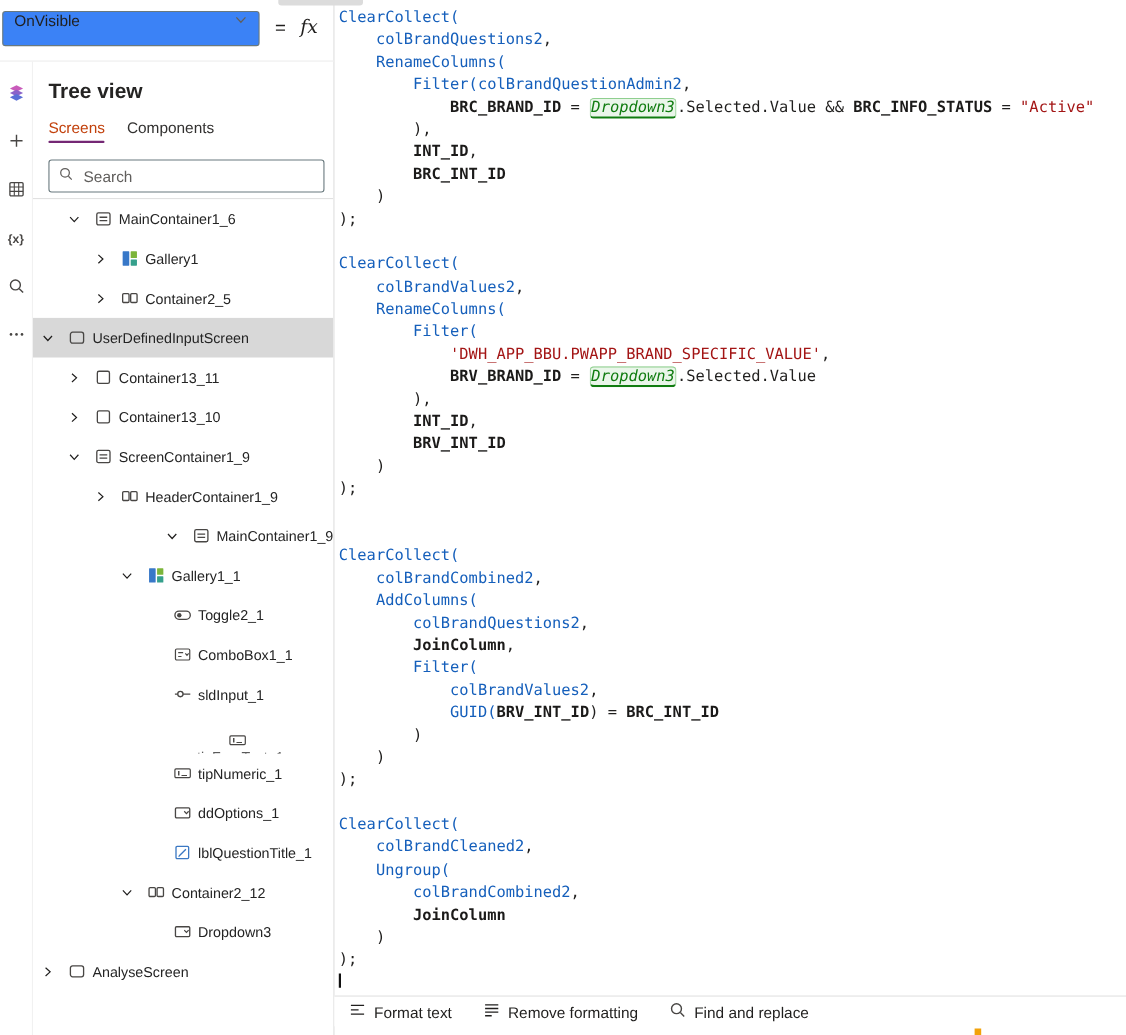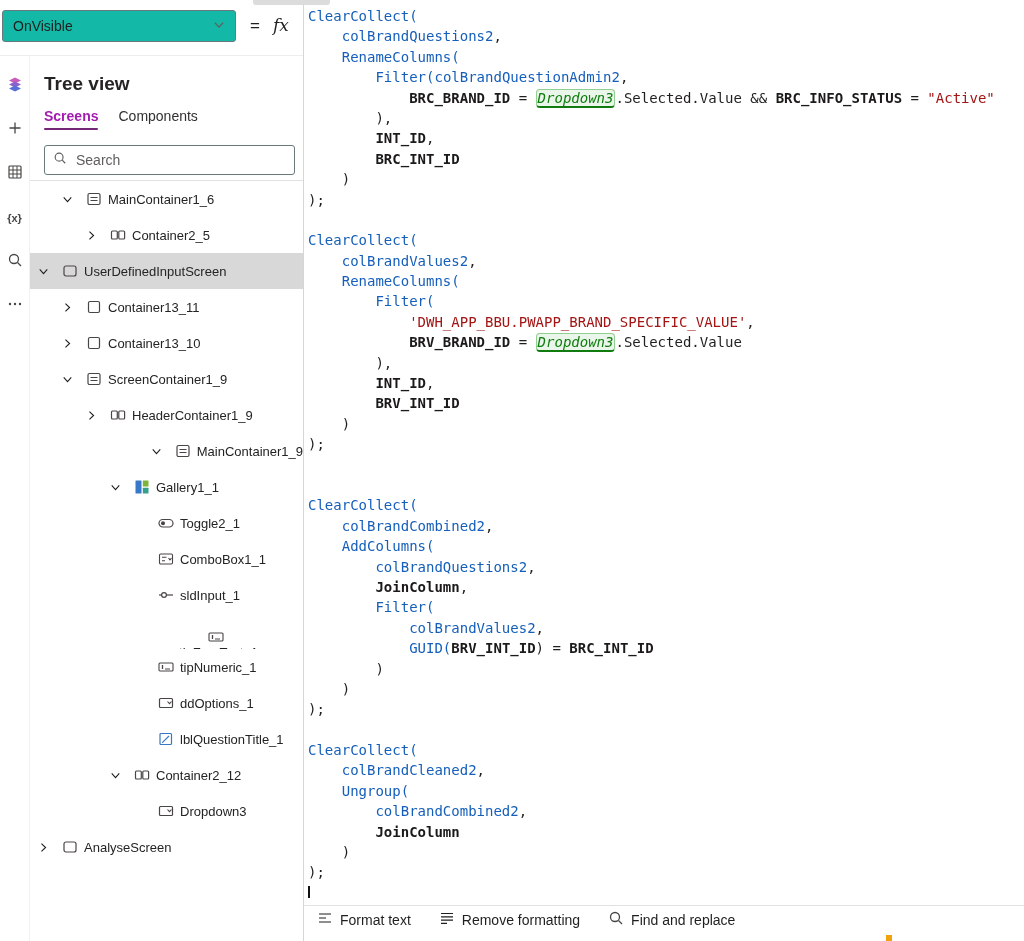--- a/index.html
+++ b/index.html
@@ -3,38 +3,38 @@
 <meta charset="utf-8">
 <style>
   html,body{margin:0;padding:0;}
   body{
     width:1024px;height:941px;position:relative;overflow:hidden;
     background:#ffffff;font-family:"Liberation Sans",sans-serif;color:#201f1e;
   }
   
   .topbar{position:absolute;left:0;top:0;width:303px;height:55px;background:#fff;border-bottom:1px solid #ededed;z-index:4;}
   .prop-dd{position:absolute;left:2px;top:10px;width:234px;height:32px;border:1px solid #69797e;border-radius:3px;
-    display:flex;align-items:center;justify-content:space-between;padding:0 10px;box-sizing:border-box;
-    font-size:14px;background:#14b8a6;cursor:pointer;}
+    display:flex;align-items:flex-start;justify-content:space-between;padding:0 10px;box-sizing:border-box;
+    font-size:14px;background:#3b82f6;cursor:pointer;}
   .eq{position:absolute;left:250px;top:16px;font-size:17px;color:#201f1e;}
   .fx{position:absolute;left:273px;top:15px;font-size:17px;font-style:italic;font-family:"DejaVu Serif",serif;color:#201f1e;}
   .remnant{position:absolute;left:253px;top:0;width:77px;height:5px;background:#dcdcdc;z-index:6;border-radius:0 0 3px 3px;}
 
   
   .rail{position:absolute;left:0;top:55px;width:30px;bottom:0;background:#fff;border-right:1px solid #f1f1f1;
     display:flex;flex-direction:column;align-items:center;padding-top:16px;gap:14px;box-sizing:border-box;z-index:3;}
   .rail-item{width:26px;height:30px;display:flex;align-items:center;justify-content:center;cursor:pointer;border-radius:3px;}
   .railglyph{font-size:11px;font-weight:700;color:#484644;}
 
   
   .tree-panel{position:absolute;left:30px;top:55px;width:273px;bottom:0;background:#fff;overflow:hidden;z-index:2;}
   .tree-title{margin:18px 0 0 14px;font-size:19px;font-weight:700;color:#252423;}
   .tabs{display:flex;margin:13px 0 0 14px;gap:20px;}
   .tab{font-size:14px;color:#323130;padding-bottom:6px;cursor:pointer;position:relative;}
-  .tab.active{font-weight:700;color:#a21caf;}
+  .tab.active{font-weight:400;color:#c2410c;}
   .tab.active::after{content:"";position:absolute;left:0;right:0;bottom:0;height:2px;background:#742774;border-radius:1px;}
   .search-box{margin:15px 8px 0 14px;height:30px;border:1px solid #69797e;border-radius:3px;display:flex;align-items:center;
     padding:0 8px;gap:7px;box-sizing:border-box;background:#fff;}
   .search-box input{border:none;outline:none;font-size:14px;width:100%;font-family:inherit;color:#201f1e;background:transparent;}
   .search-box input::placeholder{color:#605e5c;}
   .new-screen{margin-top:7px;padding:0 14px;height:27px;display:flex;align-items:center;gap:9px;font-size:14px;cursor:pointer;}
   .new-screen .plus-wrap{display:flex;align-items:center;}
   .new-screen-label{font-weight:600;}
   .tree-divider{height:1px;background:#e1e1e1;margin-top:5px;}
   .tree-list{overflow:hidden;}
@@ -148,20 +148,35 @@
         <span class="tlabel">MainContainer1_6</span>
       </div>
       <div class="trow" style="padding-left: 56px;">
         <span class="chev">
           <svg width="11" height="11" viewBox="0 0 16 16" fill="none">
             <path d="M5 2.5L11 8L5 13.5" stroke="#201f1e" stroke-width="1.6"></path>
           </svg>
         </span>
         <span class="ticon">
           <svg width="16" height="16" viewBox="0 0 16 16" fill="none">
+            <rect x="1.5" y="1.5" width="6" height="13" rx="0.5" fill="#3878c8"></rect>
+            <rect x="8.8" y="1.5" width="5.7" height="6" rx="0.5" fill="#7cb53a"></rect>
+            <rect x="8.8" y="8.8" width="5.7" height="5.7" rx="0.5" fill="#35a08c"></rect>
+          </svg>
+        </span>
+        <span class="tlabel">Gallery1</span>
+      </div>
+      <div class="trow" style="padding-left: 56px;">
+        <span class="chev">
+          <svg width="11" height="11" viewBox="0 0 16 16" fill="none">
+            <path d="M5 2.5L11 8L5 13.5" stroke="#201f1e" stroke-width="1.6"></path>
+          </svg>
+        </span>
+        <span class="ticon">
+          <svg width="16" height="16" viewBox="0 0 16 16" fill="none">
             <rect x="1.5" y="4" width="5.8" height="8" rx="1" stroke="#484644" stroke-width="1.2"></rect>
             <rect x="8.8" y="4" width="5.8" height="8" rx="1" stroke="#484644" stroke-width="1.2"></rect>
           </svg>
         </span>
         <span class="tlabel">Container2_5</span>
       </div>
       <div class="trow selected" style="padding-left: 8px;">
         <span class="chev">
           <svg width="11" height="11" viewBox="0 0 16 16" fill="none">
             <path d="M2.5 5L8 11L13.5 5" stroke="#201f1e" stroke-width="1.6"></path>

